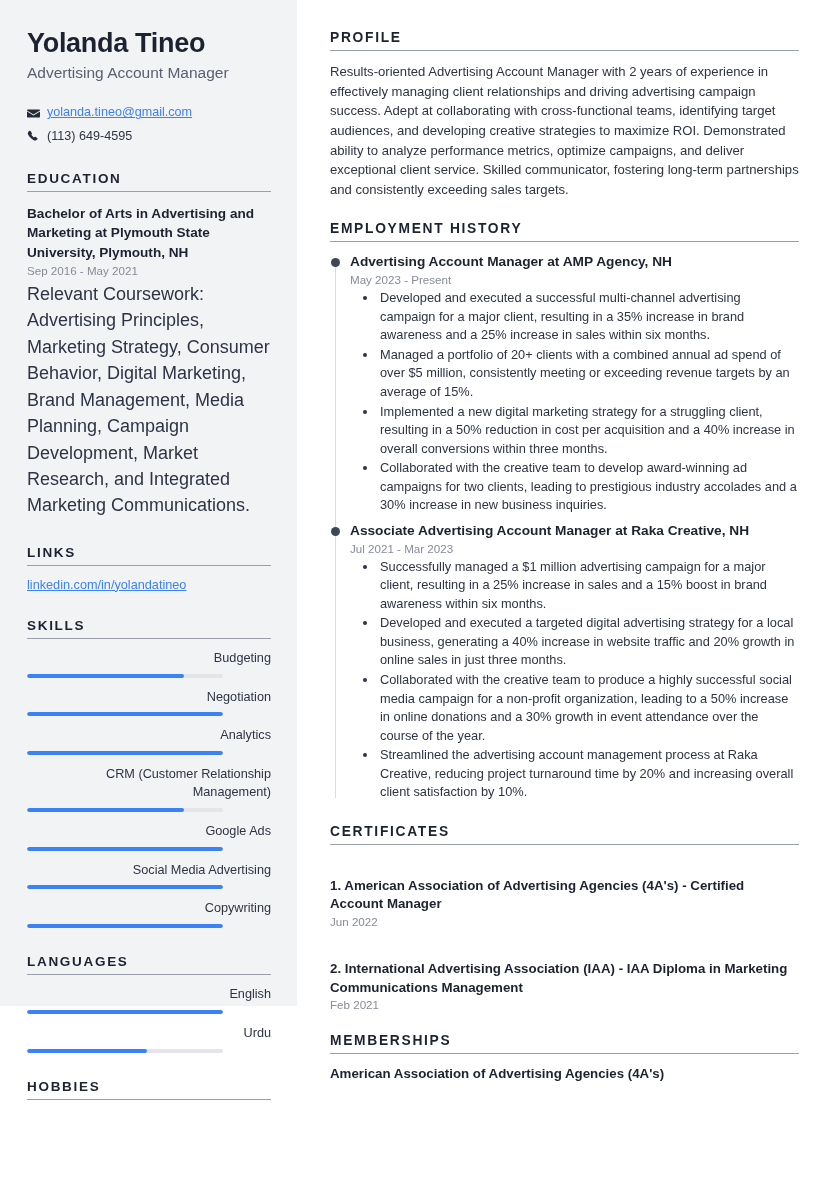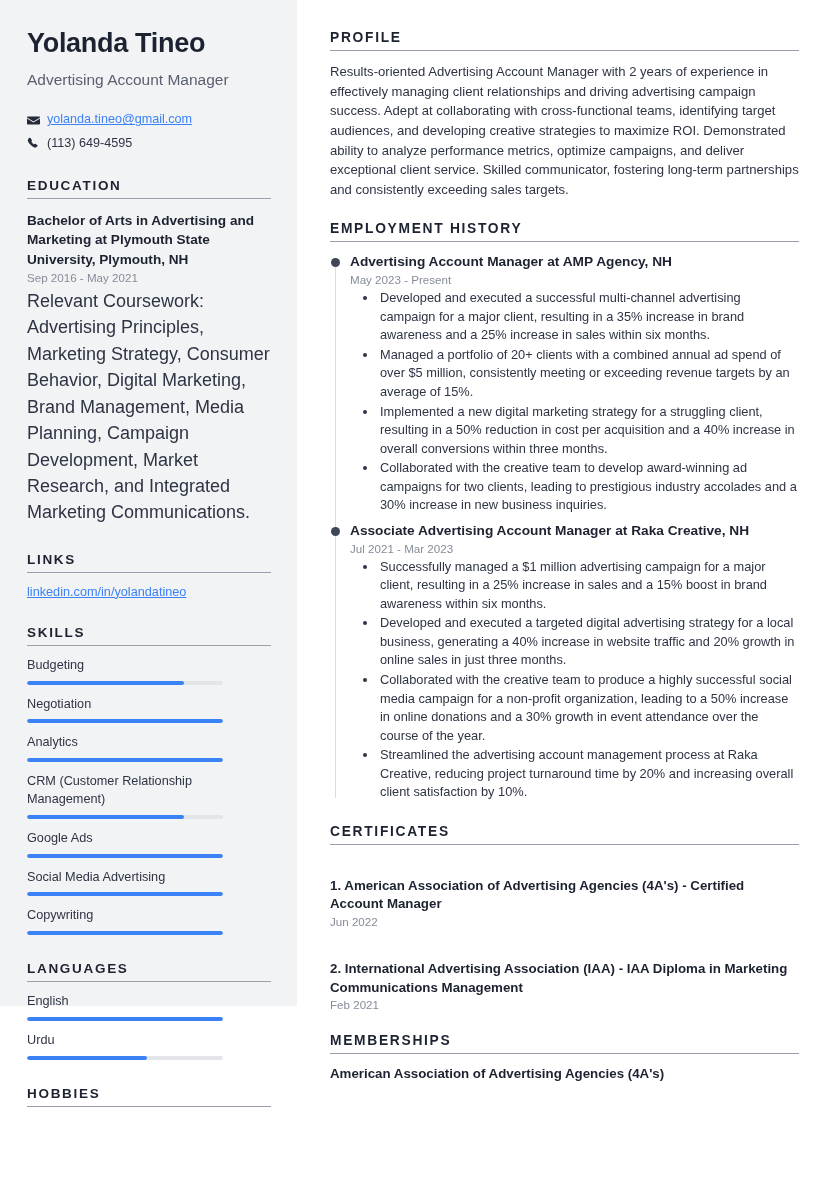--- a/index.html
+++ b/index.html
@@ -26,21 +26,21 @@
   .name {
     font-size: 27px;
     font-weight: bold;
     color: #1c2230;
     letter-spacing: -0.3px;
     line-height: 1.15;
   }
   .job-title {
     font-size: 15.5px;
     color: #5a6070;
-    margin-top: 11px;
+    margin-top: 4px;
     line-height: 1.25;
   }
 
   .contact { margin-top: 21px; }
   .contact-row {
     display: flex;
     align-items: center;
     margin-bottom: 5px;
     font-size: 12.6px;
     color: #2e3444;
@@ -90,21 +90,21 @@
     font-size: 18px;
     color: #2e3444;
     line-height: 1.47;
     margin-top: 4px;
   }
 
   .link-line { margin-top: 12px; font-size: 12.7px; }
   .link-line a { color: #3b82f6; text-decoration: underline; }
 
   
-  .bar-item { margin-top: 11px; }
+  .bar-item { margin-top: 11px; text-align: right; }
   .bar-label {
     font-size: 12.7px;
     color: #2e3444;
     line-height: 1.4;
     margin-bottom: 6px;
   }
   .bar-track {
     height: 4px;
     background: #e3e5e9;
     border-radius: 3px;

